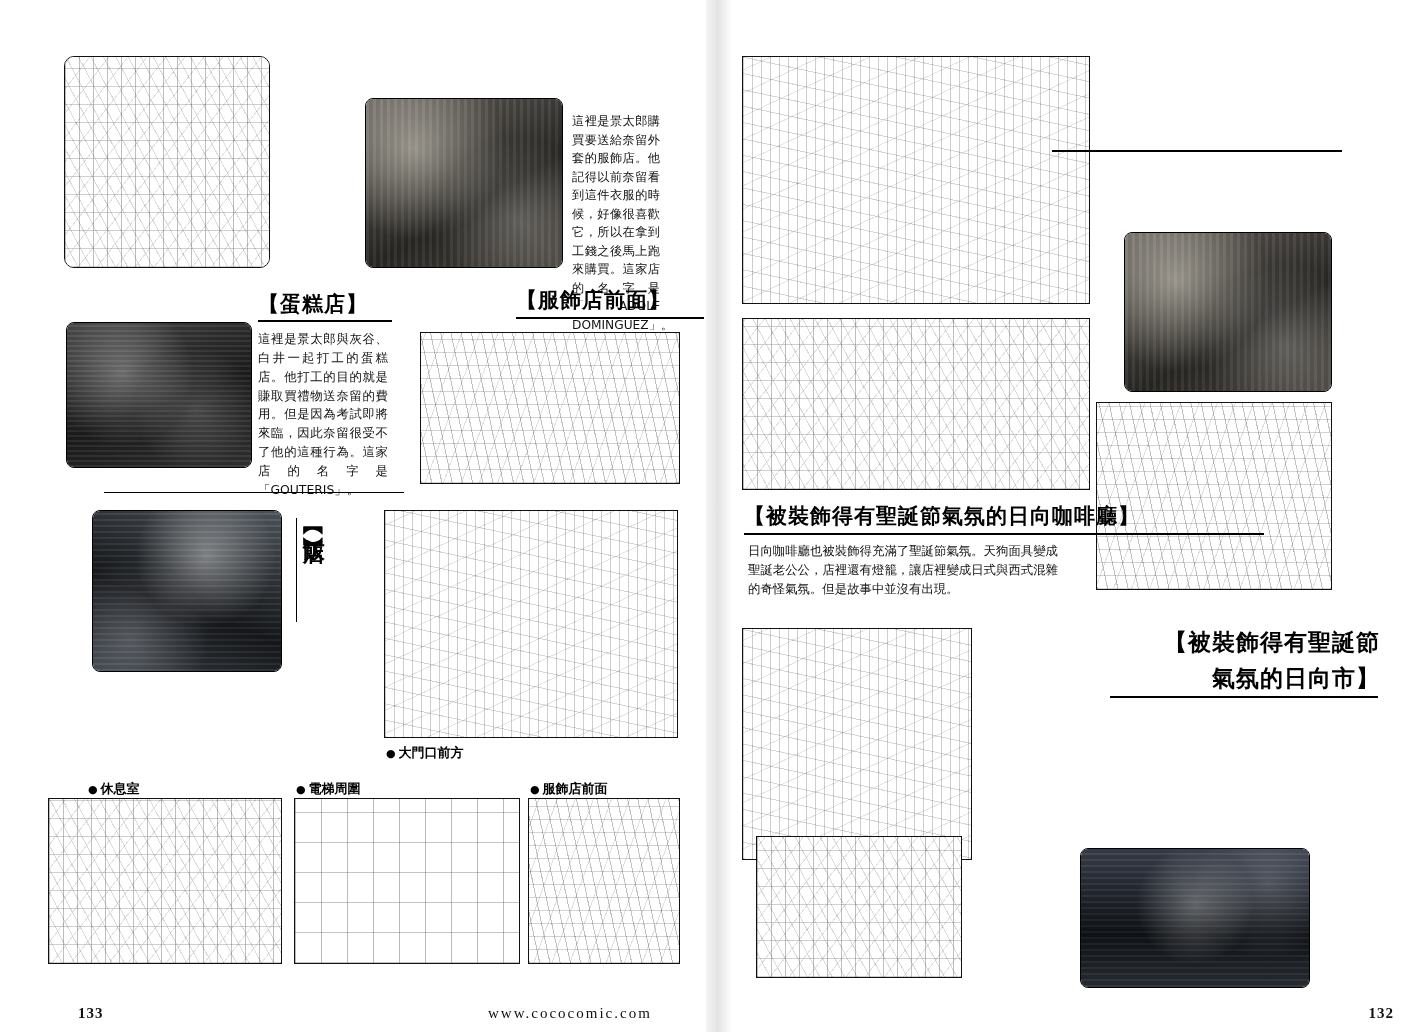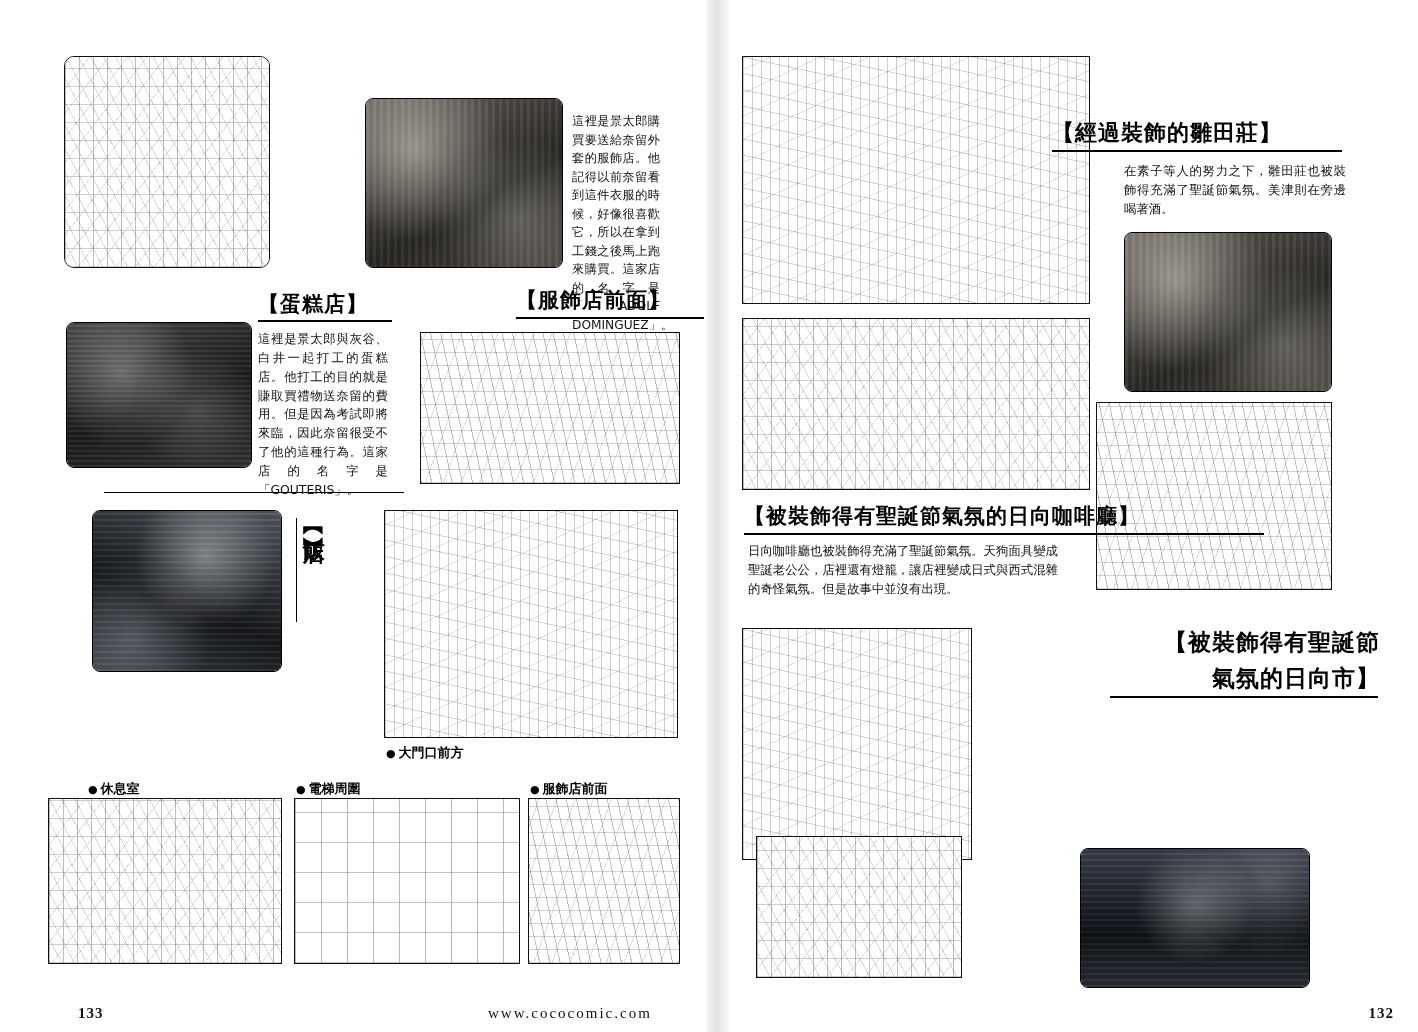--- a/index.html
+++ b/index.html
@@ -198,24 +198,22 @@
 
   <div class="folio left">133</div>
 </div>
 
 <div class="page-right">
 
   <div class="panel" style="left:30px;top:56px;width:348px;height:248px;">
     <div class="sketch c"></div>
   </div>
 
-  <div class="h-title" style="left:340px;top:120px;width:320px;font-size:22px;">【經過裝飾的雛田莊】</div>
   <div class="h-underline" style="left:340px;top:150px;width:290px;"></div>
 
-  <div class="body-text" style="left:412px;top:162px;width:222px;height:74px;">在素子等人的努力之下，雛田莊也被裝飾得充滿了聖誕節氣氛。美津則在旁邊喝著酒。</div>
 
   <div class="panel photo-frame" style="left:412px;top:232px;width:208px;height:160px;">
     <div class="photo warm"></div>
   </div>
 
   <div class="panel" style="left:30px;top:318px;width:348px;height:172px;">
     <div class="sketch"></div>
   </div>
 
   <div class="panel" style="left:384px;top:402px;width:236px;height:188px;">

